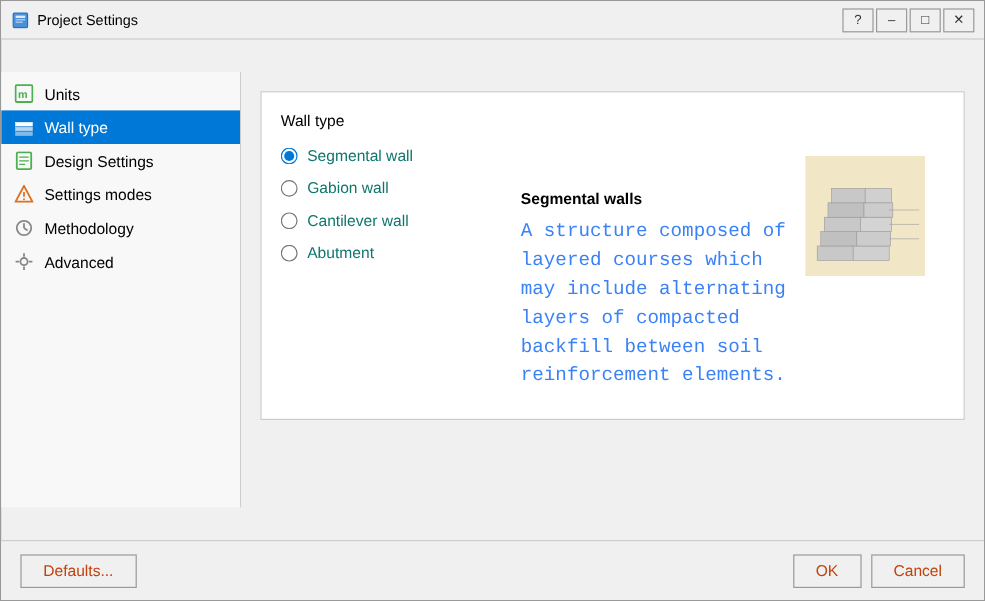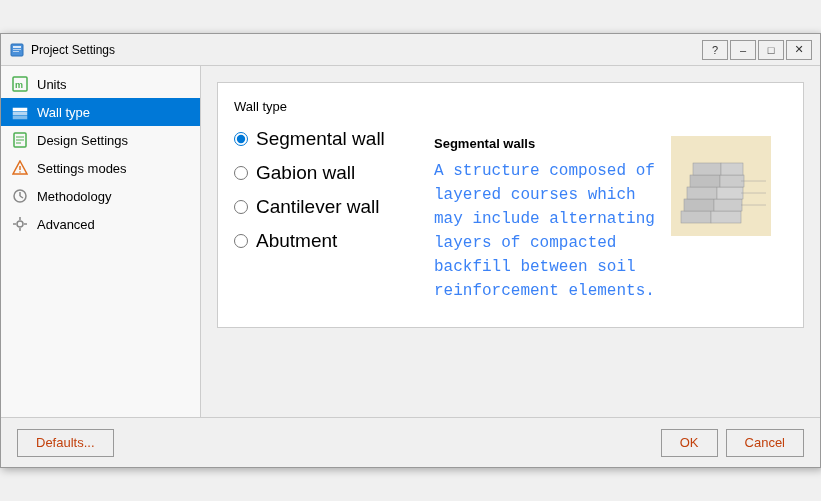--- a/index.html
+++ b/index.html
@@ -9,26 +9,27 @@
       background: #f0f0f0;
       display: flex;
       justify-content: center;
       align-items: center;
       width: 821px;
       height: 501px;
       overflow: hidden;
     }
     .window {
       width: 821px;
-      height: 435px;
+      height: 501px;
       background: #f0f0f0;
       border: 1px solid #999;
       display: flex;
       flex-direction: column;
       box-shadow: 2px 2px 8px rgba(0,0,0,0.3);
+      gap: 27px;
     }
     .title-bar {
       background: #f0f0f0;
       border-bottom: 1px solid #ccc;
       height: 32px;
       display: flex;
       align-items: center;
       padding: 0 8px;
       user-select: none;
     }
@@ -131,32 +132,33 @@
       gap: 8px;
       cursor: pointer;
     }
     .radio-item input[type="radio"] {
       width: 14px;
       height: 14px;
       cursor: pointer;
       accent-color: #0078d7;
     }
     .radio-label {
-      font-size: 19px;
-      color: #000000;
+      font-size: 13px;
+      color: #0f766e;
     }
     .description-panel {
       flex: 1;
       padding: 8px 16px;
       display: flex;
       gap: 16px;
       align-items: flex-start;
     }
     .desc-text {
       flex: 1;
+      margin-top: 28px;
     }
     .desc-title {
       font-weight: bold;
       font-size: 13px;
       margin-bottom: 8px;
       color: #000;
     }
     .desc-body {
       font-size: 16px;
       color: #3b82f6;

